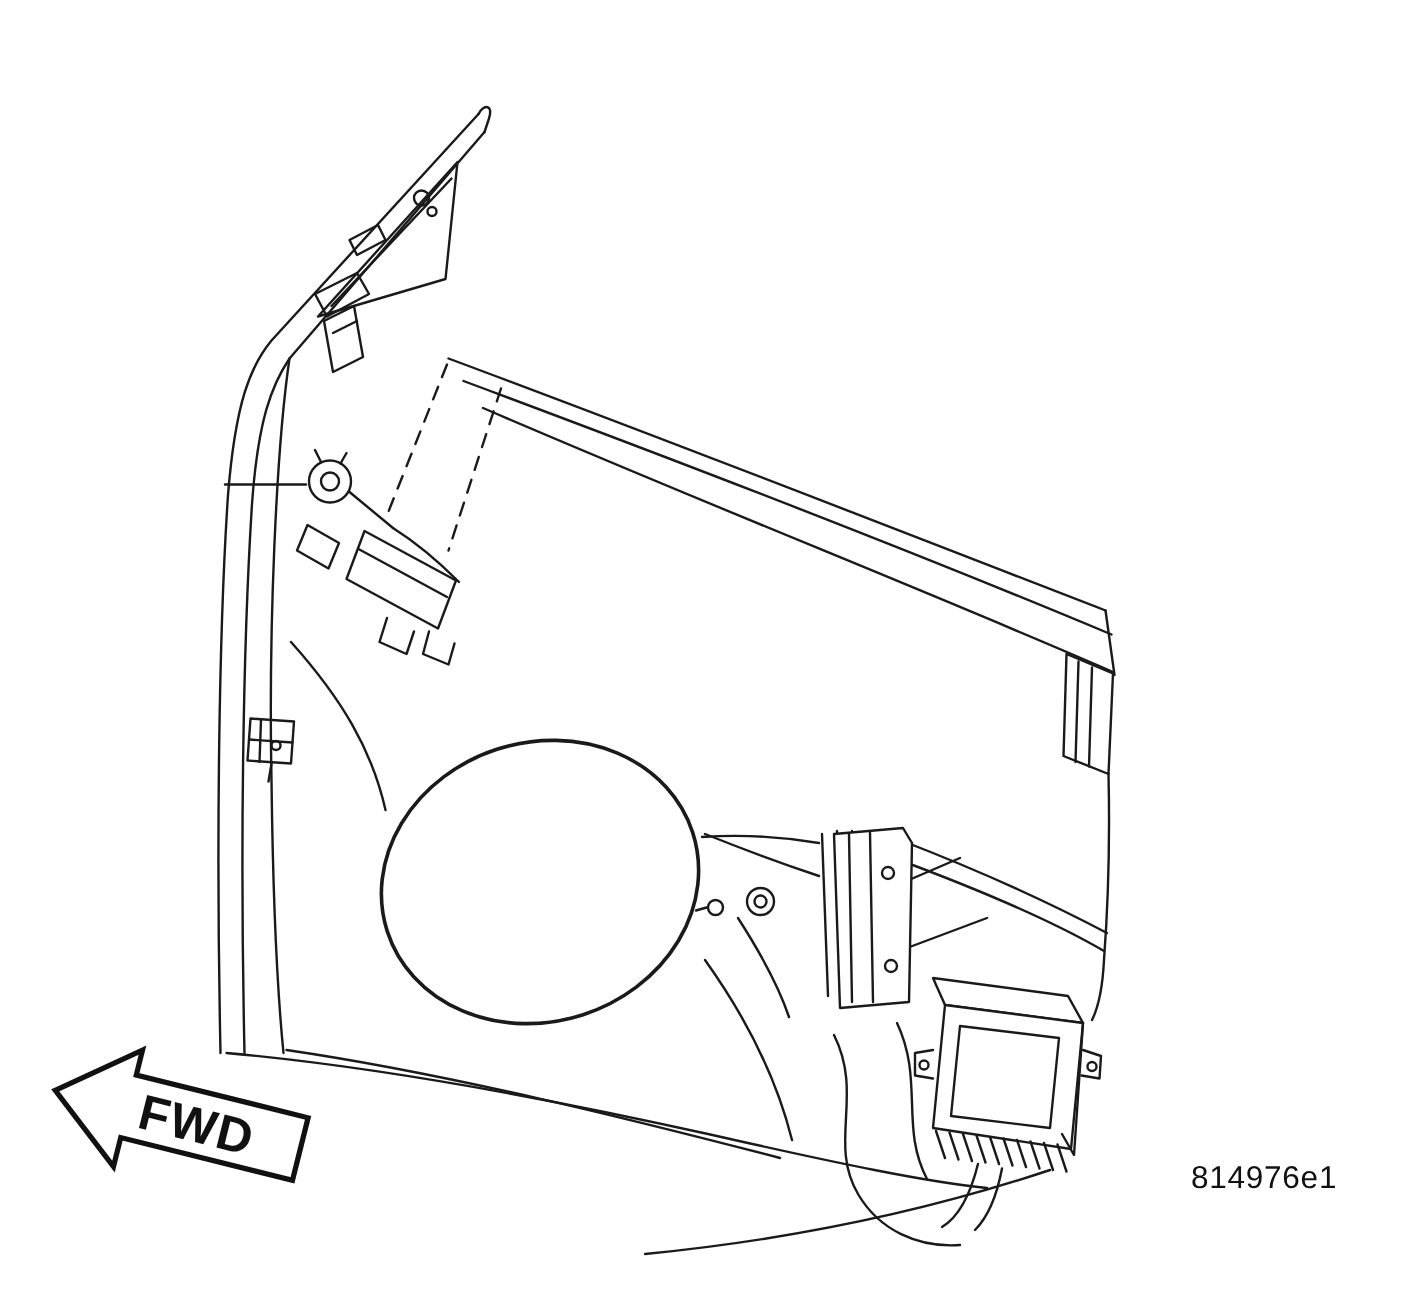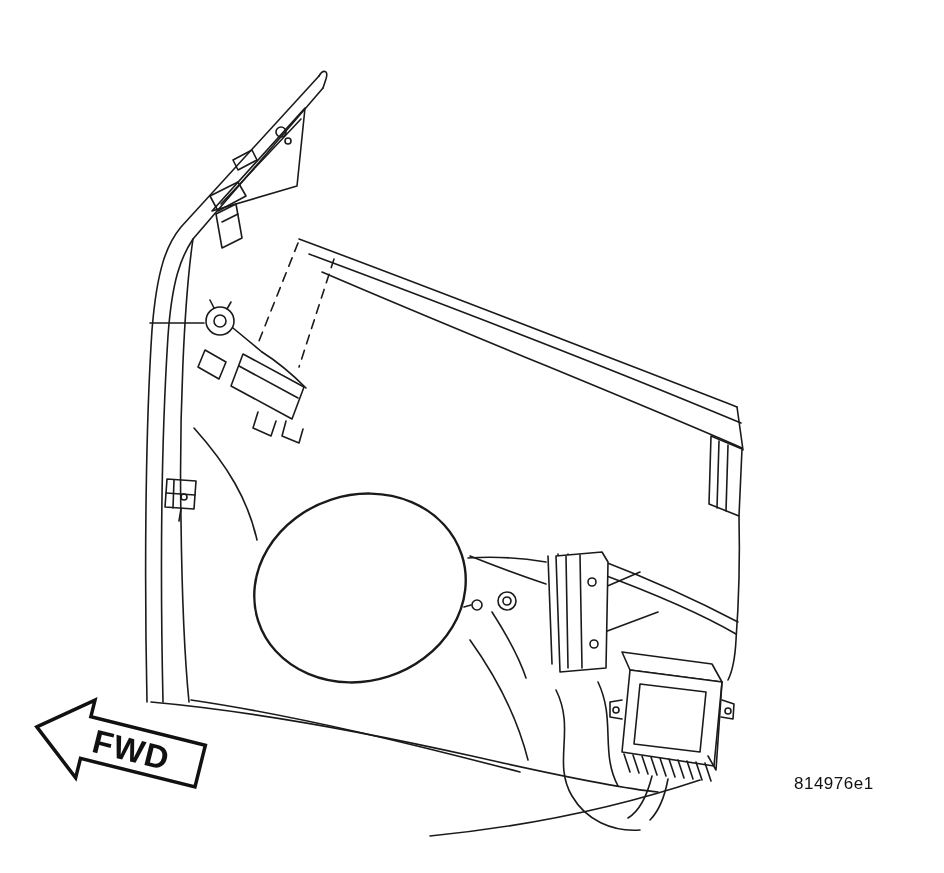--- a/index.html
+++ b/index.html
@@ -31,21 +31,21 @@
     font-weight: 700;
     font-size: 33px;
     letter-spacing: 1px;
     fill: #111111;
   }
   .figcode {
     position: absolute;
     left: 794px;
     top: 774px;
     font-family: "Liberation Sans", sans-serif;
-    font-size: 17px;
+    font-size: 21px;
     color: #111111;
     letter-spacing: 0.5px;
     white-space: nowrap;
   }
 </style>
 </head>
 <body>
 
 <div class="stage">
 

